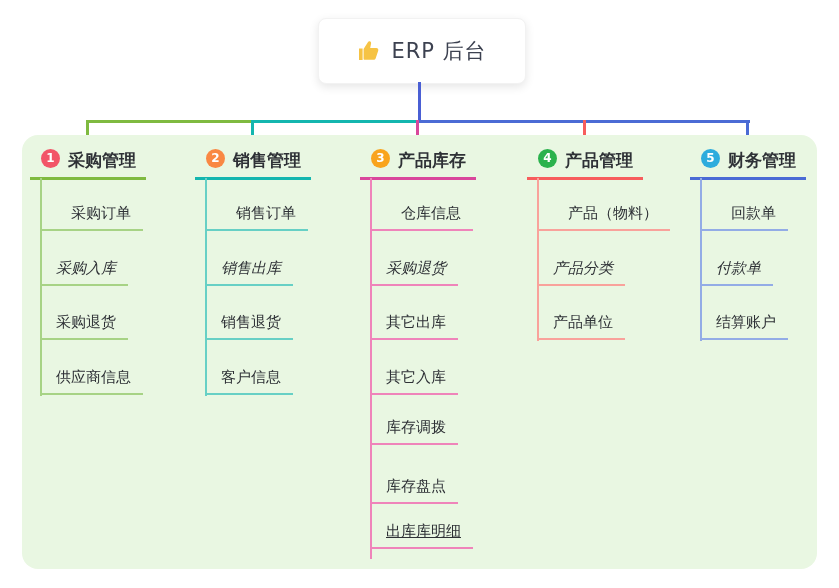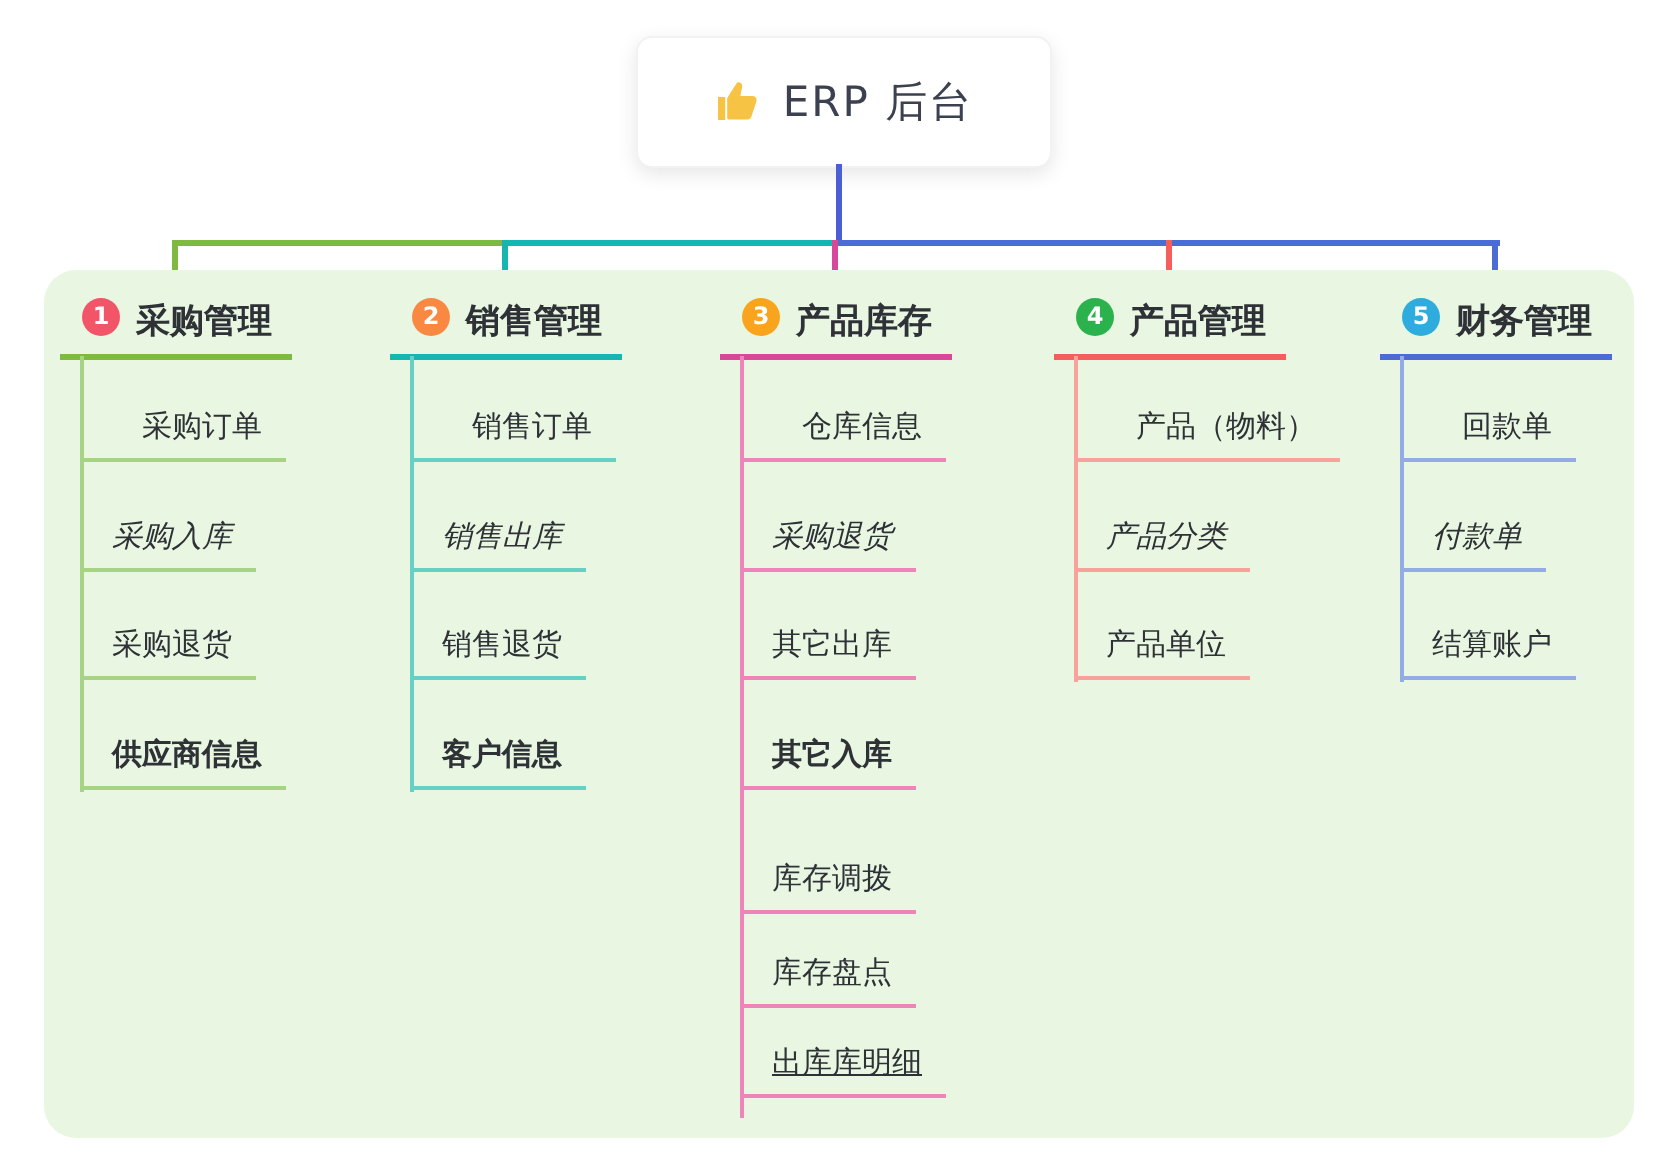--- a/index.html
+++ b/index.html
@@ -51,22 +51,22 @@
   .col-2 .vline{background:#67d0c5;height:218px;}
   .col-3 .vline{background:#ef84ba;height:381px;}
   .col-4 .vline{background:#f9a29b;height:163px;}
   .col-5 .vline{background:#93ace6;height:163px;}
 
   .item{position:absolute;left:10px;padding:0 12px 6px 16px;line-height:20px;font-size:15px;
     color:#2e3136;white-space:nowrap;border-bottom:2px solid;}
   .col-1 .item{border-color:#a7d385;} .col-2 .item{border-color:#67d0c5;}
   .col-3 .item{border-color:#ef84ba;} .col-4 .item{border-color:#f9a29b;}
   .col-5 .item{border-color:#93ace6;}
-  .it-0{top:58px;padding-left:31px;} .it-1{top:113px;font-style:italic;} .it-2{top:167px;} .it-3{top:222px;font-weight:bold;}
-  .it-4{top:284px;} .it-5{top:331px;} .it-6{top:376px;text-decoration:underline;}
+  .it-0{top:58px;padding-left:31px;} .it-1{top:113px;font-style:italic;} .it-2{top:167px;} .it-3{top:222px;}
+  .it-4{top:272px;} .it-5{top:331px;} .it-6{top:376px;text-decoration:underline;}
 </style>
 </head>
 <body>
 
 <div class="stage">
 
   <div class="root-node">
     <svg class="thumb-icon" viewBox="0 0 24 24" aria-hidden="true">
       <path fill="#f6c344" d="M2 9.5h3.6V21H2z"></path>
       <path fill="#f6c344" d="M6.6 20.2V10l4.6-7.2c.3-.5.9-.8 1.5-.6 1 .2 1.6 1.2 1.4 2.2L13.2 9h6.1c1.4 0 2.4 1.4 1.9 2.7l-2.5 7.5c-.3 1-1.2 1.6-2.2 1.6H8.1c-.6 0-1.1-.2-1.5-.6z"></path>

